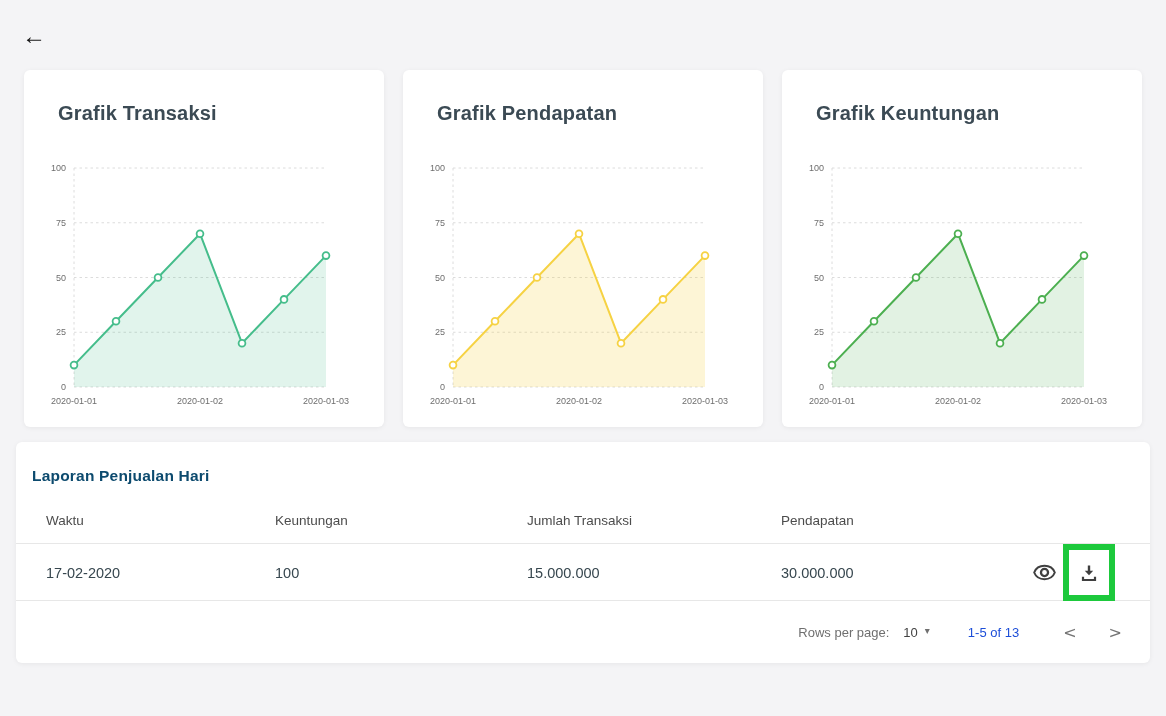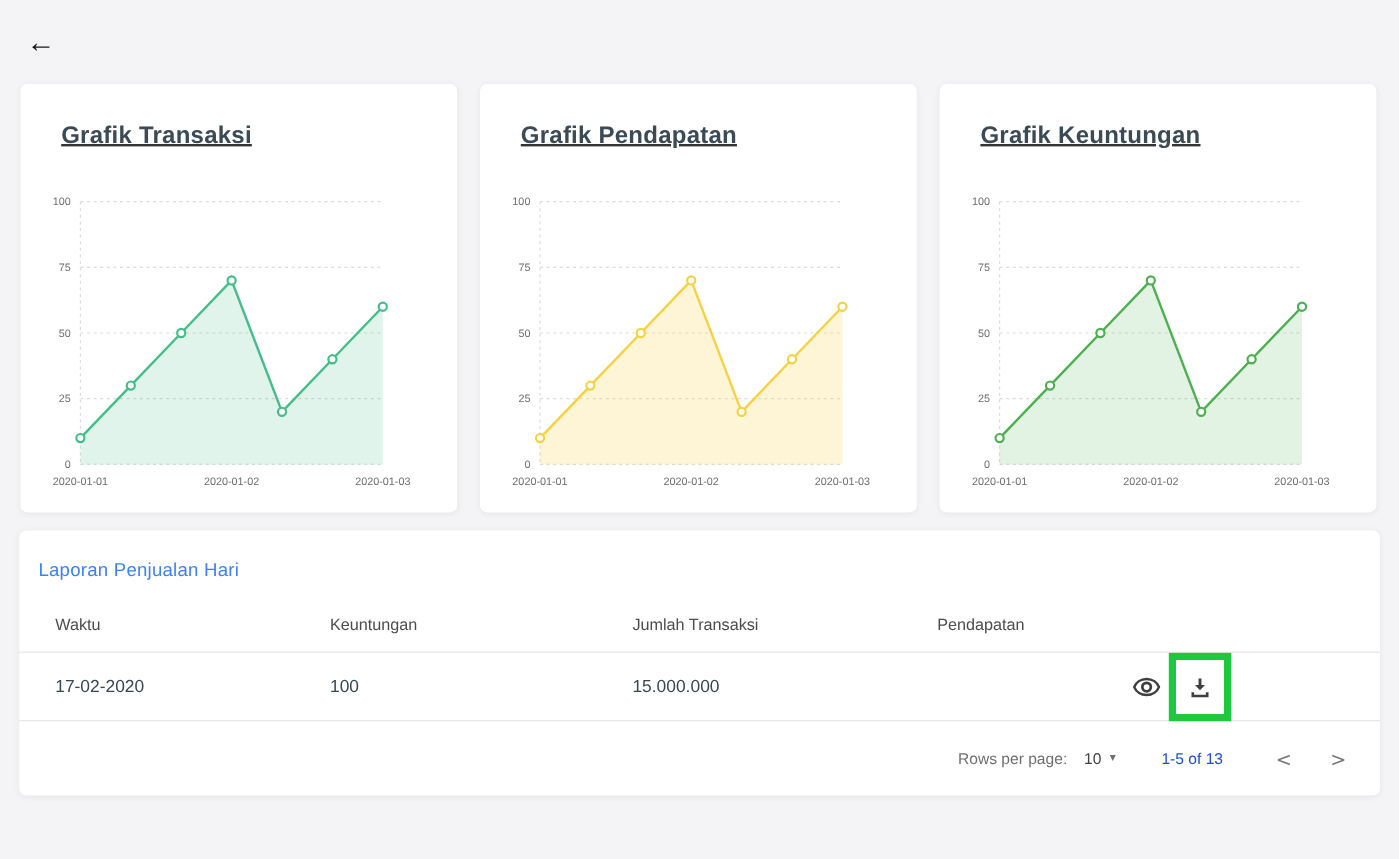--- a/index.html
+++ b/index.html
@@ -12,30 +12,30 @@
   }
   .page { width:1166px; height:716px; }
 
   
   .page-header { display:flex; align-items:center; padding:24px 20px 22px 22px; }
   .back-btn { font-size:24px; font-weight:700; color:#111; cursor:pointer; line-height:1; }
   .page-title { font-size:20px; font-weight:800; color:#1b1b1b; margin-left:30px; letter-spacing:.2px; }
 
   
   .card { background:#fff; border-radius:6px; box-shadow:0 1px 5px rgba(0,0,0,.06); }
-  .cards-row { display:flex; gap:19px; padding:0 17px;text-decoration:underline; }
+  .cards-row { display:flex; gap:19px; padding:0 24px; }
   .chart-card { width:364px; height:357px; }
   .chart-title { padding:30px 0 0 34px; font-size:20px; font-weight:700; color:#3b4a54; letter-spacing:.2px; line-height:26px; }
   svg.chart { display:block; margin-top:28px; }
   .chart-gridline { stroke:#dcdcdc; stroke-width:1; }
   .chart-ticktext { font-size:9px; fill:#6e6e6e; }
 
   
   .table-card { margin:15px 16px 0; width:1134px; }
-  .table-title { padding:25px 16px 12px; font-size:15.5px; font-weight:400; color:#3b82f6; letter-spacing:.2px; }
+  .table-title { padding:25px 16px 12px; font-size:15.5px; font-weight:700; color:#0c4a6e; letter-spacing:.2px; }
   .thead-row, .tbody-row {
     display:grid;
     grid-template-columns:229px 252px 254px 250px 1fr;
     align-items:center;
     padding:0 30px;
   }
   .thead-row { height:47px; border-bottom:1px solid #e7e7e7; font-size:13.5px; color:#4c4c4c; }
   .tbody-row { height:57px; border-bottom:1px solid #e7e7e7; font-size:14.5px; color:#37474f; }
   .actions-cell { display:flex; align-items:center; justify-content:flex-end; height:100%; }
   .icon-btn { background:none; border:none; cursor:pointer; display:flex; align-items:center; justify-content:center; padding:0; }
@@ -162,20 +162,21 @@
       <div>Keuntungan</div>
       <div>Jumlah Transaksi</div>
       <div>Pendapatan</div>
       <div></div>
     </div>
 
     <div class="tbody-row">
       <div>17-02-2020</div>
       <div>100</div>
       <div>15.000.000</div>
+      <div>30.000.000</div>
       <div class="actions-cell">
         <button class="icon-btn eye-btn">
           <span style="display:flex;">
             <svg width="25" height="25" viewBox="0 0 24 24" fill="none">
               <path d="M12 5.6 C7.3 5.6 3.5 8.4 2.1 12 C3.5 15.6 7.3 18.4 12 18.4 C16.7 18.4 20.5 15.6 21.9 12 C20.5 8.4 16.7 5.6 12 5.6 Z" stroke="#3f3f3f" stroke-width="1.9"></path>
               <circle cx="12" cy="12" r="3.4" stroke="#3f3f3f" stroke-width="2.2"></circle>
             </svg>
           </span>
         </button>
         <span class="highlight-box">

